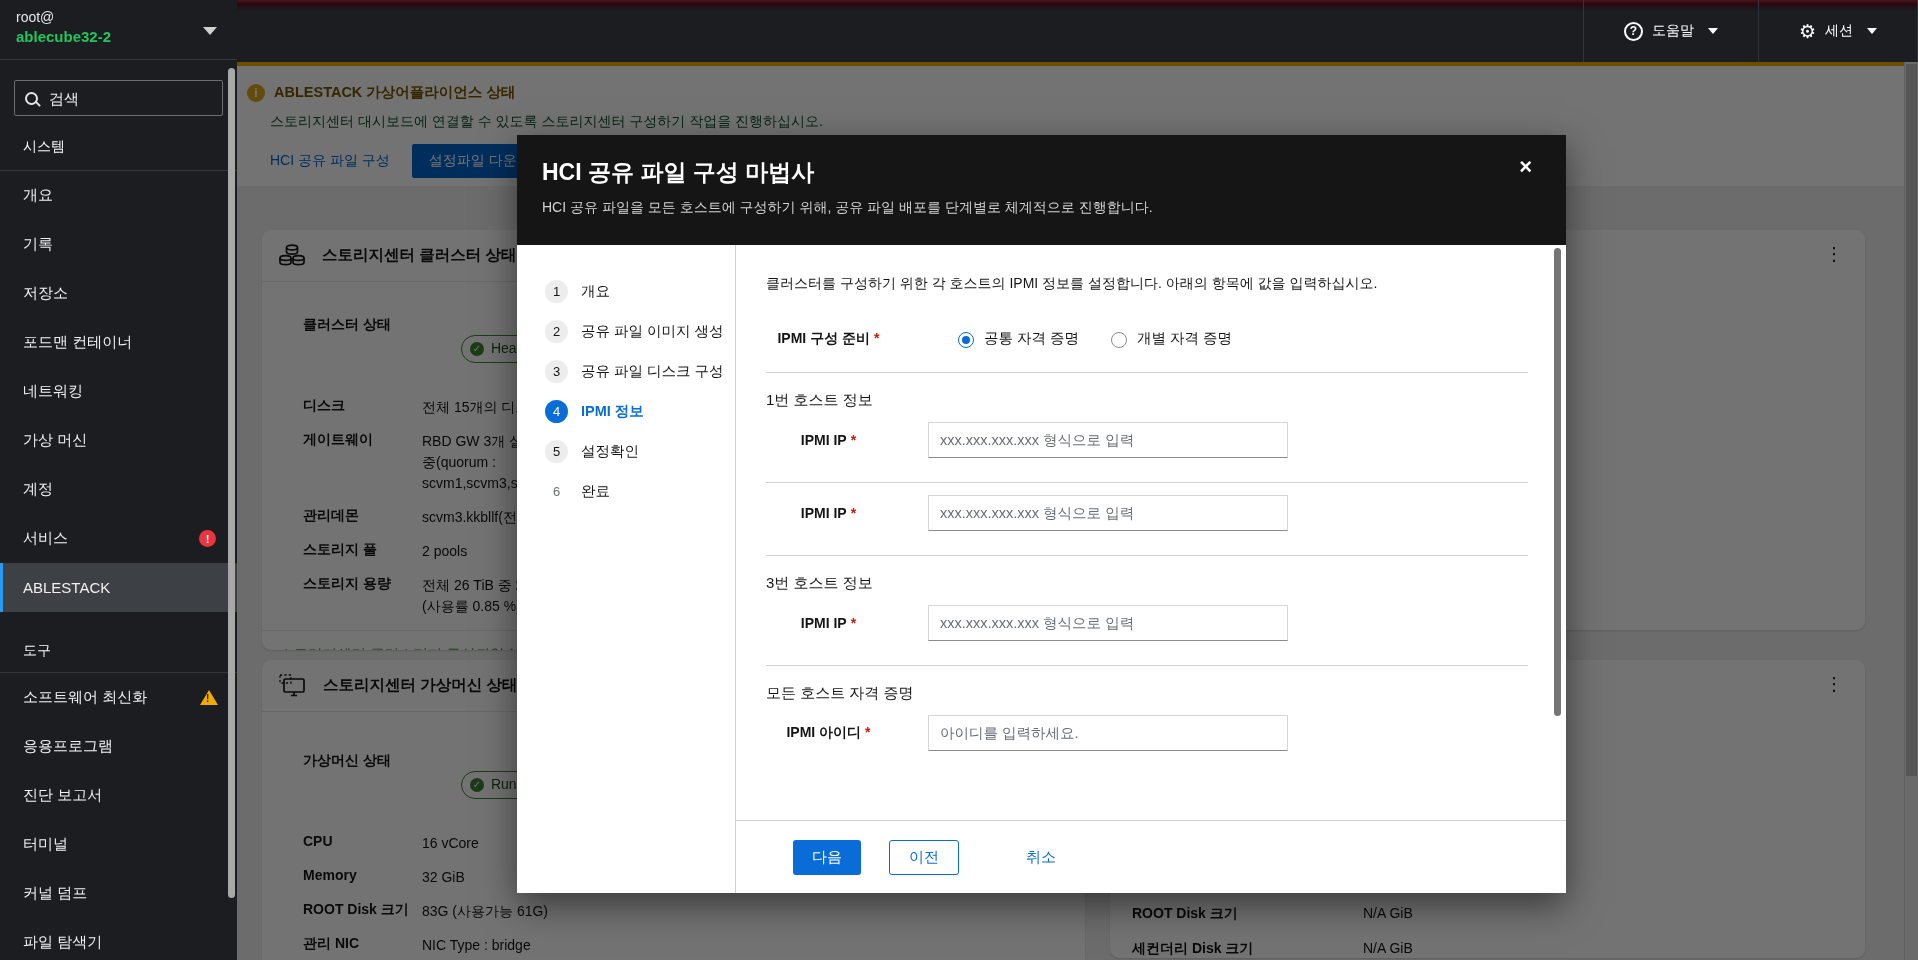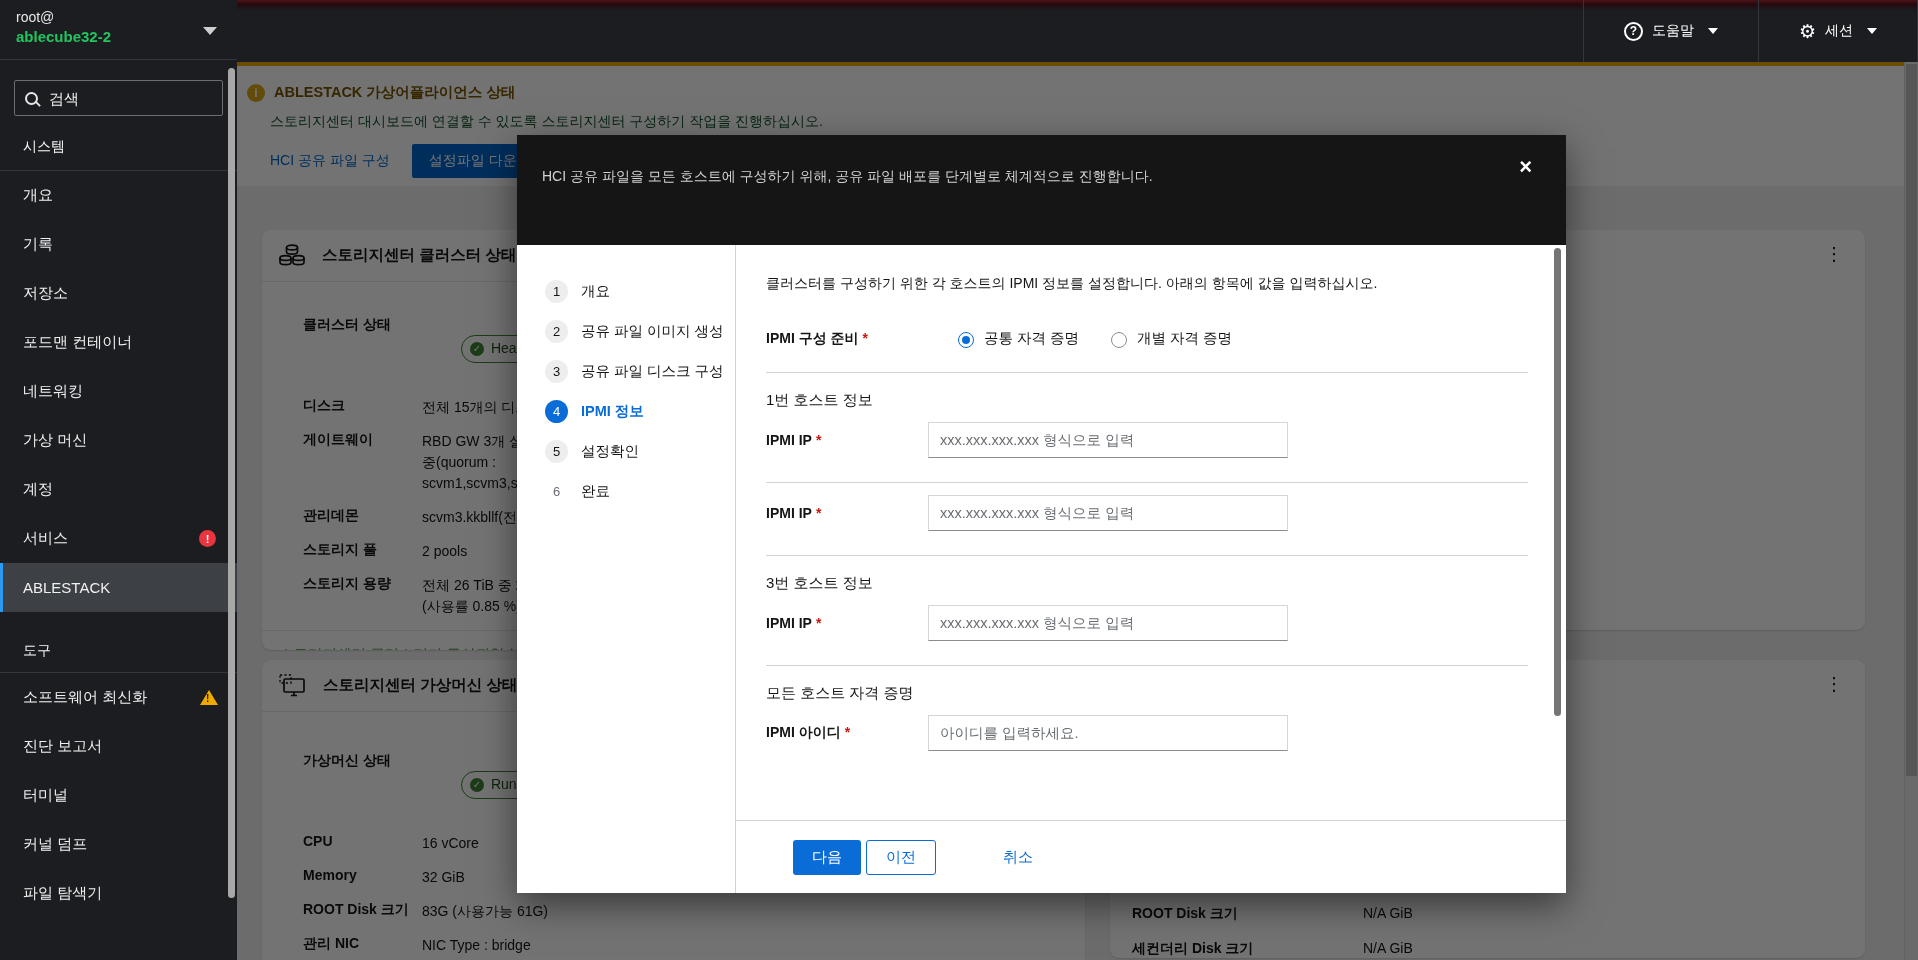--- a/index.html
+++ b/index.html
@@ -77,35 +77,35 @@
   .step{display:flex;align-items:center;gap:13px;height:40px;padding-left:28px;font-size:14.5px;color:#151515;cursor:pointer}
   .step-num{width:23px;height:23px;border-radius:50%;background:#ededed;color:#151515;font-size:13px;display:flex;align-items:center;justify-content:center;flex:none}
   .step.active{color:#0a6cd6;font-weight:bold}
   .step.active .step-num{background:#0a6cd6;color:#fff;font-weight:normal}
   .step.pending .step-num{background:transparent;color:#6a6e73}
   .m-body{position:absolute;left:219px;top:110px;right:0;bottom:73px;padding:30px 38px 0 30px;box-sizing:border-box;overflow:hidden}
   .m-scroll{position:absolute;right:5px;top:113px;width:7px;height:468px;background:#757575;border-radius:4px;z-index:11}
   .intro{font-size:14px;color:#151515}
   .frow{display:flex;align-items:center;margin-top:12px}
   .frow.prep{margin-top:36px}
-  .flabel{width:125px;text-align:left;font-size:14px;font-weight:bold;color:#151515;flex:none}
+  .flabel{width:125px;text-align:center;font-size:14px;font-weight:bold;color:#151515;flex:none}
   .req{color:#c9190b;margin-left:4px;font-weight:bold}
   .fctrl{margin-left:37px}
   .rgroup{display:flex;gap:32px;padding-left:30px}
   .ropt{display:flex;align-items:flex-end;gap:10px;font-size:14.5px;cursor:pointer}
   .rdot{width:16px;height:16px;border:1px solid #8a8d90;border-radius:50%;box-sizing:border-box;position:relative;background:#fff;flex:none}
   .ropt.checked .rdot{border-color:#0a6cd6}
   .ropt.checked .rdot::after{content:"";position:absolute;inset:3px;border-radius:50%;background:#0a6cd6}
   .hr{border:none;border-top:1px solid #d2d2d2;margin:24px 0 0 0;height:0}
   .sect-h{font-size:15px;color:#151515;margin-top:18px}
   .txt{width:360px;height:36px;box-sizing:border-box;border:1px solid #d6d6d6;border-bottom-color:#8a8d90;border-radius:0;padding:8px 11px;font-size:14.5px;color:#151515;font-family:inherit;background:#fff}
   .txt::placeholder{color:#6a6e73;opacity:1}
   .m-foot{position:absolute;left:219px;right:0;bottom:0;height:73px;border-top:1px solid #d2d2d2;display:flex;align-items:center;padding-left:57px;box-sizing:border-box}
   .btn-pri{background:#0a6cd6;color:#fff;border:none;border-radius:3px;font-size:15px;padding:8px 19px;font-family:inherit;cursor:pointer}
-  .btn-sec{background:#fff;color:#0a6cd6;border:1px solid #0a6cd6;border-radius:3px;font-size:15px;padding:7px 19px;margin-left:5px;font-family:Liberation Serif, serif;cursor:pointer}
+  .btn-sec{background:#fff;color:#0a6cd6;border:1px solid #0a6cd6;border-radius:3px;font-size:15px;padding:7px 19px;margin-left:28px;font-family:Liberation Serif, serif;cursor:pointer}
   .btn-link{color:#0a6cd6;background:none;border:none;font-size:15px;margin-left:61px;font-family:inherit;cursor:pointer}
   svg{display:block}
 </style>
 </head>
 <body>
 
 <nav class="sidebar">
   <div class="sb-user">
     <div class="u1">root@</div>
     <div class="u2">ablecube32-2</div>
@@ -144,20 +144,23 @@
   <div class="sb-item selected">
       <span>ABLESTACK</span>
     </div>
   <div class="sb-header tools">도구</div>
   <div class="sb-item">
     <span>소프트웨어 최신화</span>
     <span class="tri">
         <span>!</span>
       </span>
   </div>
+  <div class="sb-item">
+      <span>응용프로그램</span>
+    </div>
   <div class="sb-item">
       <span>진단 보고서</span>
     </div>
   <div class="sb-item">
       <span>터미널</span>
     </div>
   <div class="sb-item">
       <span>커널 덤프</span>
     </div>
   <div class="sb-item">
@@ -304,20 +307,21 @@
   </section>
 
   <div class="page-scroll">
       <div class="page-thumb"></div>
     </div>
   <div class="backdrop"></div>
 </main>
 
 <div class="modal">
   <div class="m-head">
+    <div class="m-title">HCI 공유 파일 구성 마법사</div>
     <div class="m-sub">HCI 공유 파일을 모든 호스트에 구성하기 위해, 공유 파일 배포를 단계별로 체계적으로 진행합니다.</div>
     <button class="m-close">×</button>
   </div>
 
   <div class="m-vline"></div>
 
   <nav class="m-nav">
     <div class="step">
       <span class="step-num">1</span>
         <span>개요</span>

